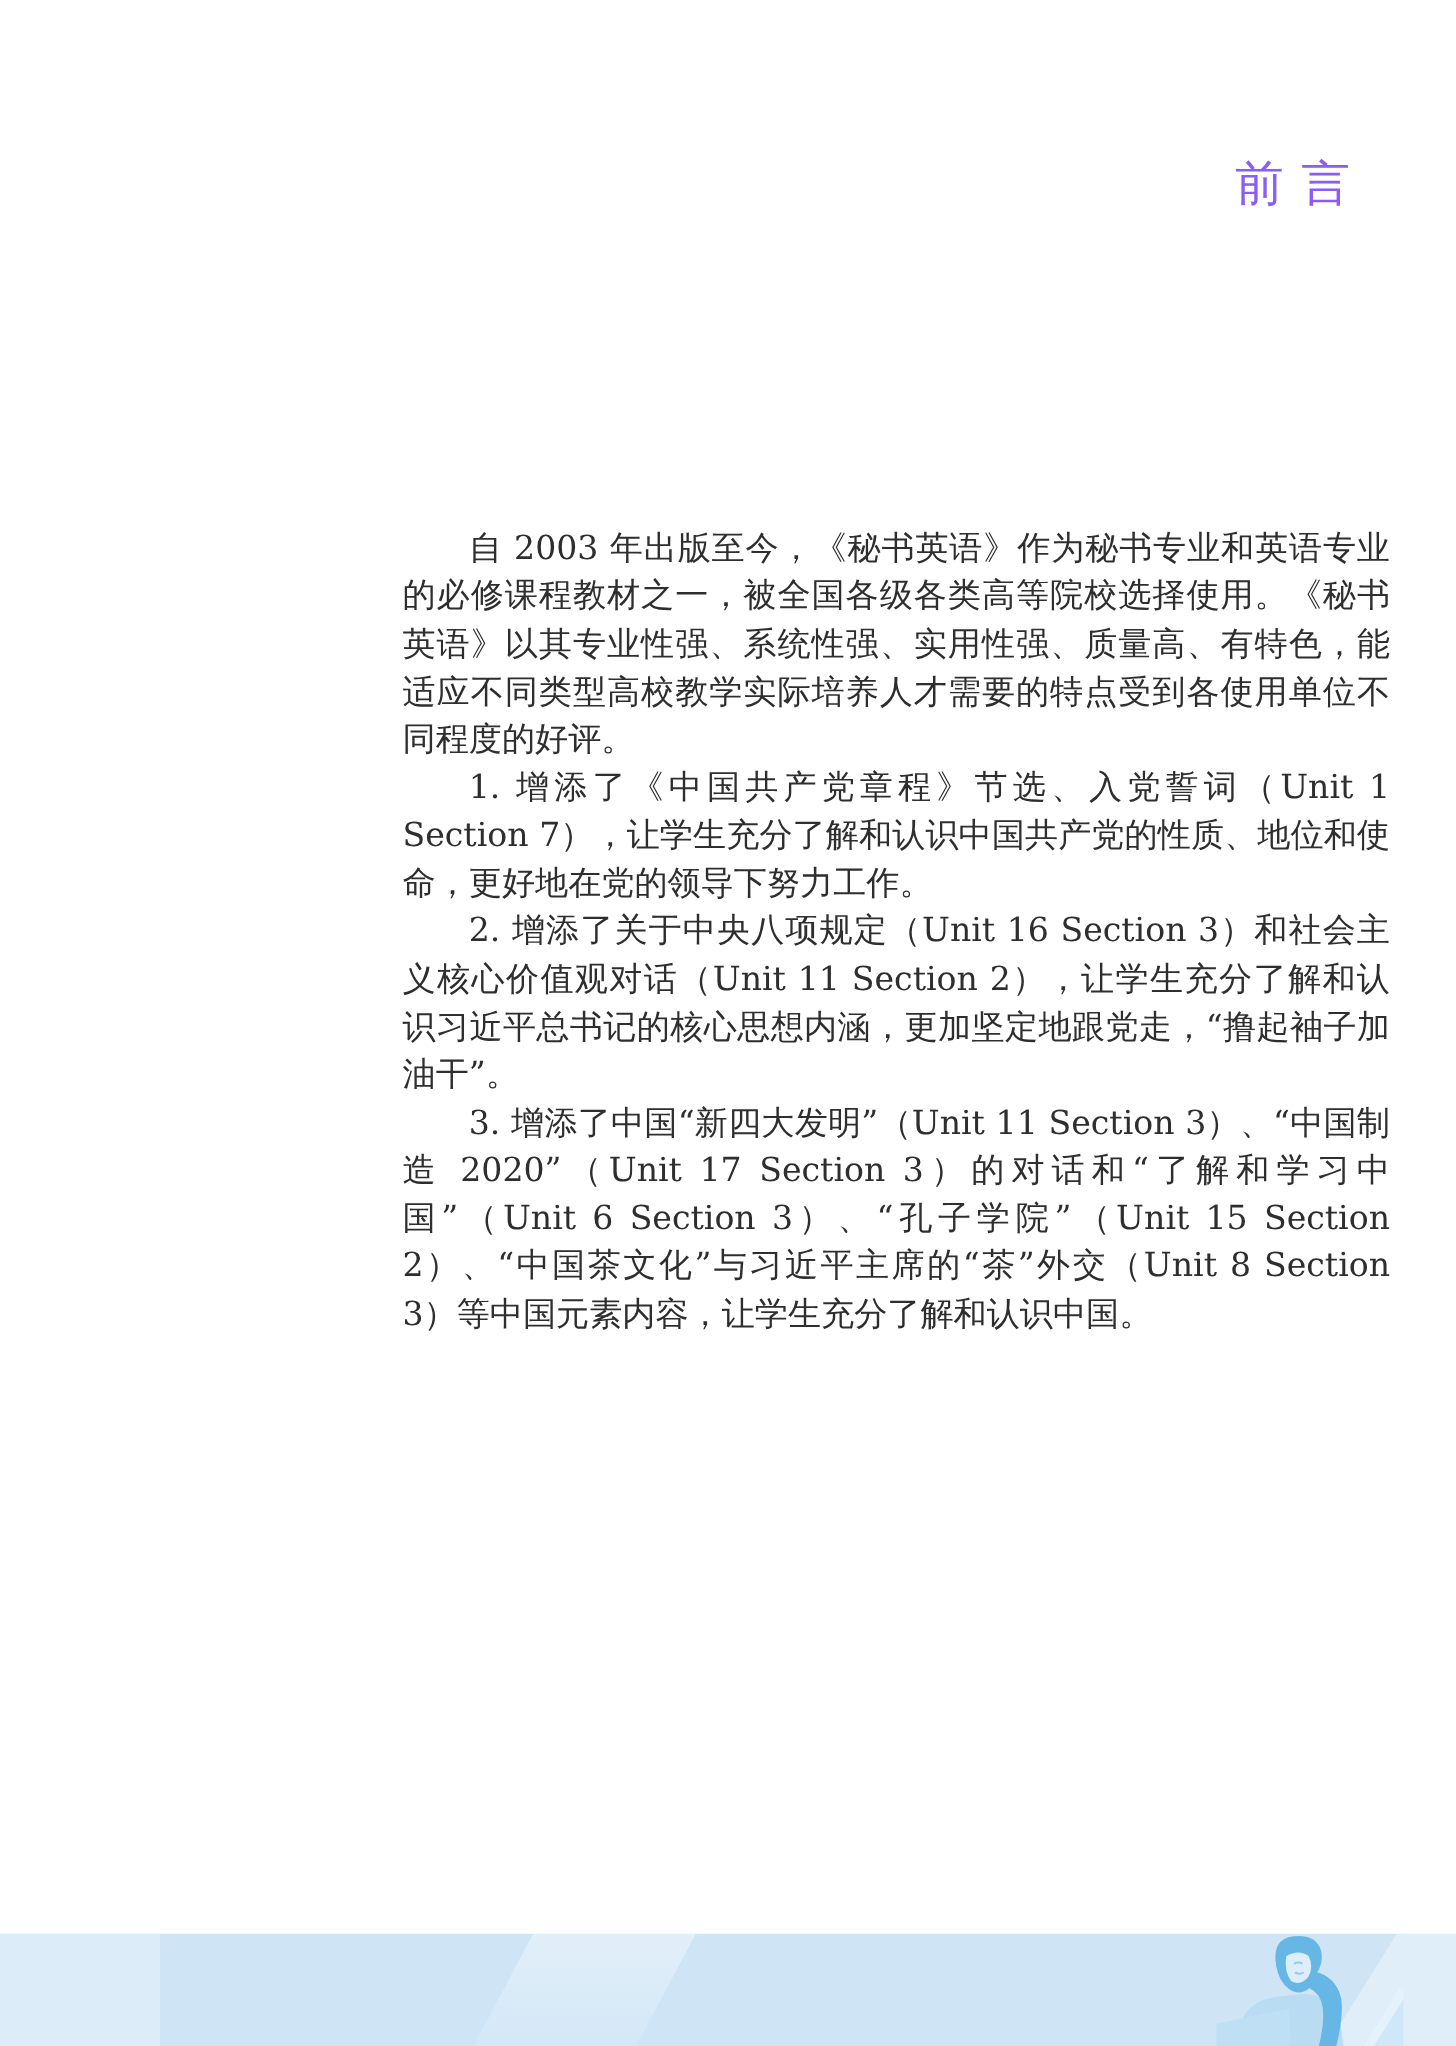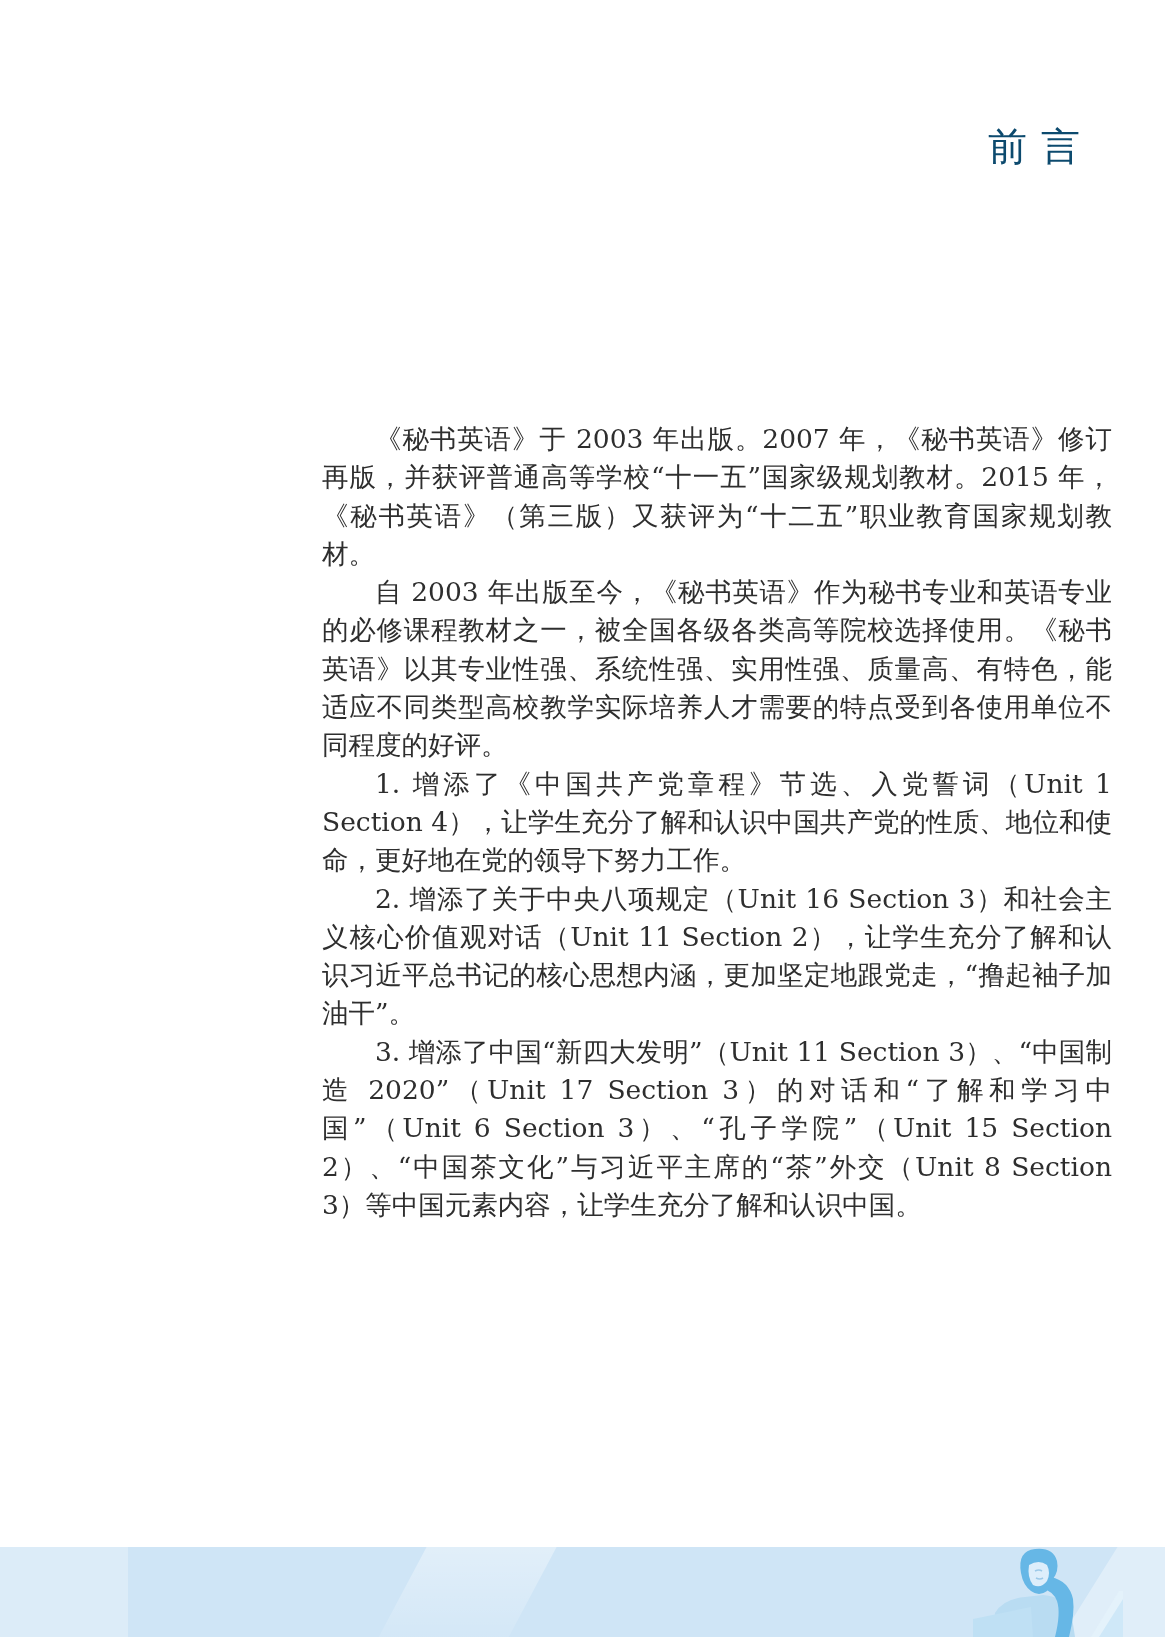--- a/index.html
+++ b/index.html
@@ -14,21 +14,21 @@
     height: 1637px;
     background: #ffffff;
     overflow: hidden;
   }
   .page-title {
     position: absolute;
     top: 120px;
     left: 988px;
     font-size: 39px;
     letter-spacing: 14px;
-    color: #0c4a6e;
+    color: #8b5cf6;
     font-weight: 400;
     white-space: nowrap;
   }
   .content {
     position: absolute;
     top: 420px;
     left: 322px;
     width: 790px;
     color: #2e2e2e;
     font-size: 26.5px;
@@ -84,23 +84,22 @@
   }
 </style>
 </head>
 <body>
 
 <div class="page">
 
   <div class="page-title">前言</div>
 
   <div class="content">
-    <p>《秘书英语》于 2003 年出版。2007 年，《秘书英语》修订再版，并获评普通高等学校“十一五”国家级规划教材。2015 年，《秘书英语》（第三版）又获评为“十二五”职业教育国家规划教材。</p>
     <p>自 2003 年出版至今，《秘书英语》作为秘书专业和英语专业的必修课程教材之一，被全国各级各类高等院校选择使用。《秘书英语》以其专业性强、系统性强、实用性强、质量高、有特色，能适应不同类型高校教学实际培养人才需要的特点受到各使用单位不同程度的好评。</p>
-    <p>1. 增添了《中国共产党章程》节选、入党誓词（Unit 1 Section 4），让学生充分了解和认识中国共产党的性质、地位和使命，更好地在党的领导下努力工作。</p>
+    <p>1. 增添了《中国共产党章程》节选、入党誓词（Unit 1 Section 7），让学生充分了解和认识中国共产党的性质、地位和使命，更好地在党的领导下努力工作。</p>
     <p>2. 增添了关于中央八项规定（Unit 16 Section 3）和社会主义核心价值观对话（Unit 11 Section 2），让学生充分了解和认识习近平总书记的核心思想内涵，更加坚定地跟党走，“撸起袖子加油干”。</p>
     <p>3. 增添了中国“新四大发明”（Unit 11 Section 3）、“中国制造 2020”（Unit 17 Section 3）的对话和“了解和学习中国”（Unit 6 Section 3）、“孔子学院”（Unit 15 Section 2）、“中国茶文化”与习近平主席的“茶”外交（Unit 8 Section 3）等中国元素内容，让学生充分了解和认识中国。</p>
   </div>
 
   <div class="footer-band">
     <div class="band-left-light"></div>
     <div class="band-streak-1"></div>
     <div class="band-streak-2"></div>
 
     <svg class="band-illustration" viewBox="0 0 150 90" xmlns="http://www.w3.org/2000/svg">

